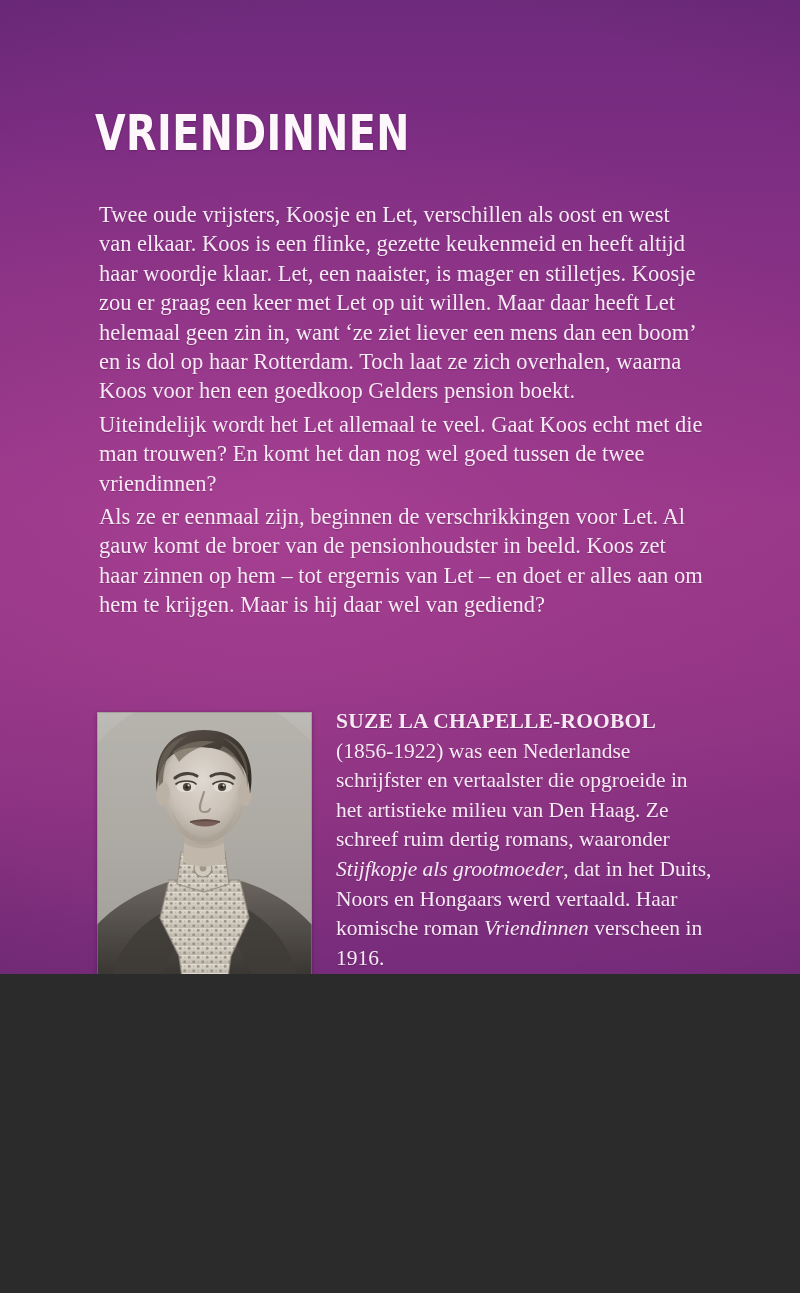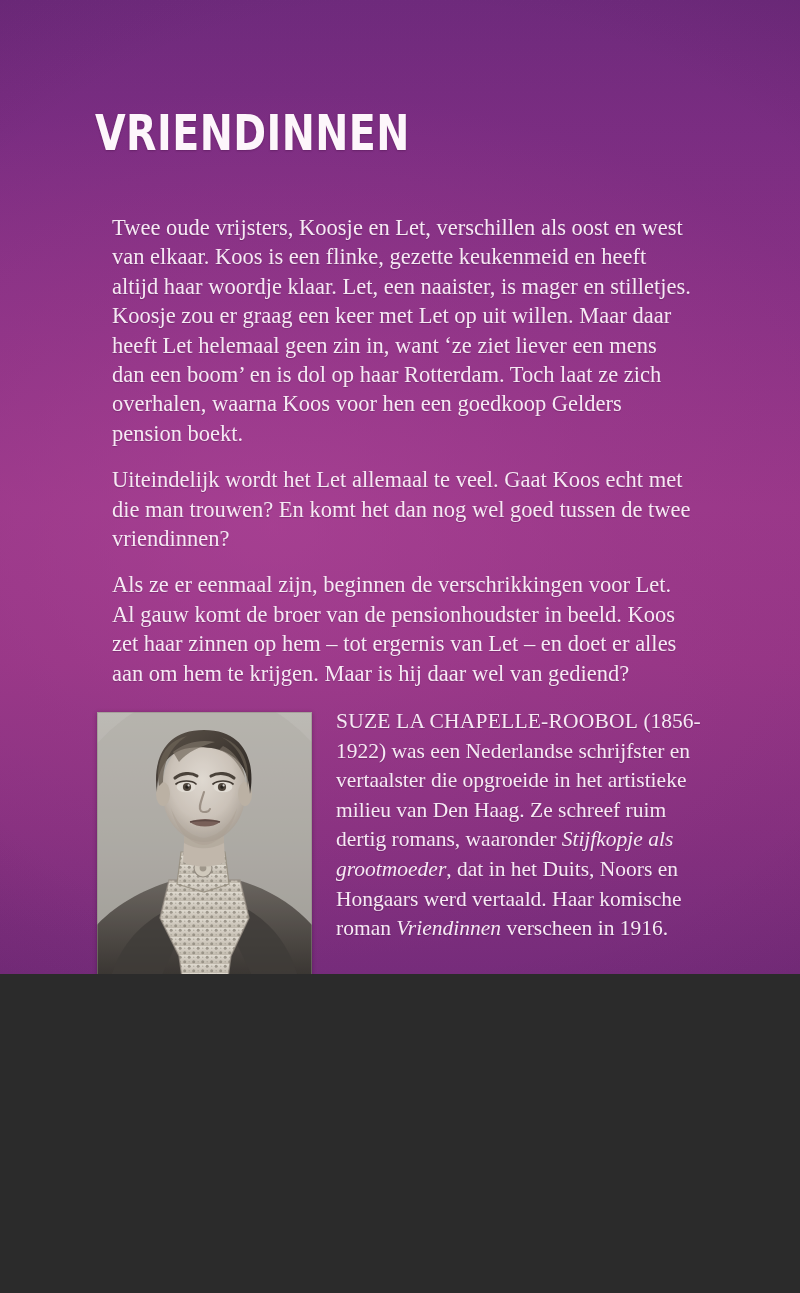--- a/index.html
+++ b/index.html
@@ -80,21 +80,21 @@
     top: 196px;
     width: 616px;
     margin: 0;
     color: #f6e9f4;
     font-size: 22.5px;
     line-height: 29.4px;
     letter-spacing: 0.0px;
     text-shadow: 0 1px 1px rgba(62, 12, 60, 0.30);
   }
   .blurb p {
-    margin: 17px;
+    margin: 4px;
   }
 
   
   .author-photo {
     position: absolute;
     left: 97px;
     top: 712px;
     width: 215px;
     height: 287px;
     overflow: hidden;
@@ -109,20 +109,21 @@
     top: 707px;
     width: 376px;
     margin: 0;
     color: #f6e9f4;
     font-size: 21.5px;
     line-height: 29.6px;
     text-shadow: 0 1px 1px rgba(62, 12, 60, 0.30);
   }
   .author-bio .name {
     letter-spacing: 0.2px;
+    font-weight: bold;
   }
   .author-bio i { font-style: italic; }
 
   
   .barcode-box {
     position: absolute;
     left: 0;
     top: 1043px;
     width: 118px;
     height: 250px;

